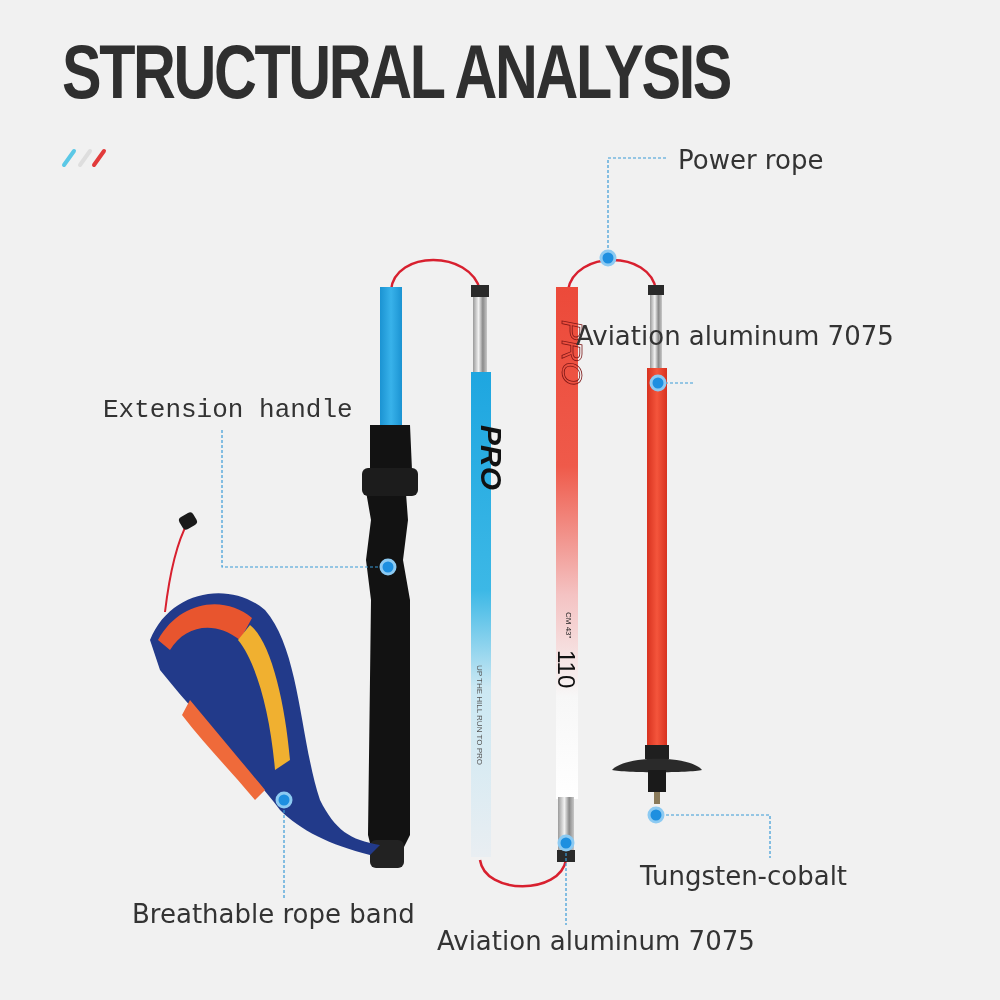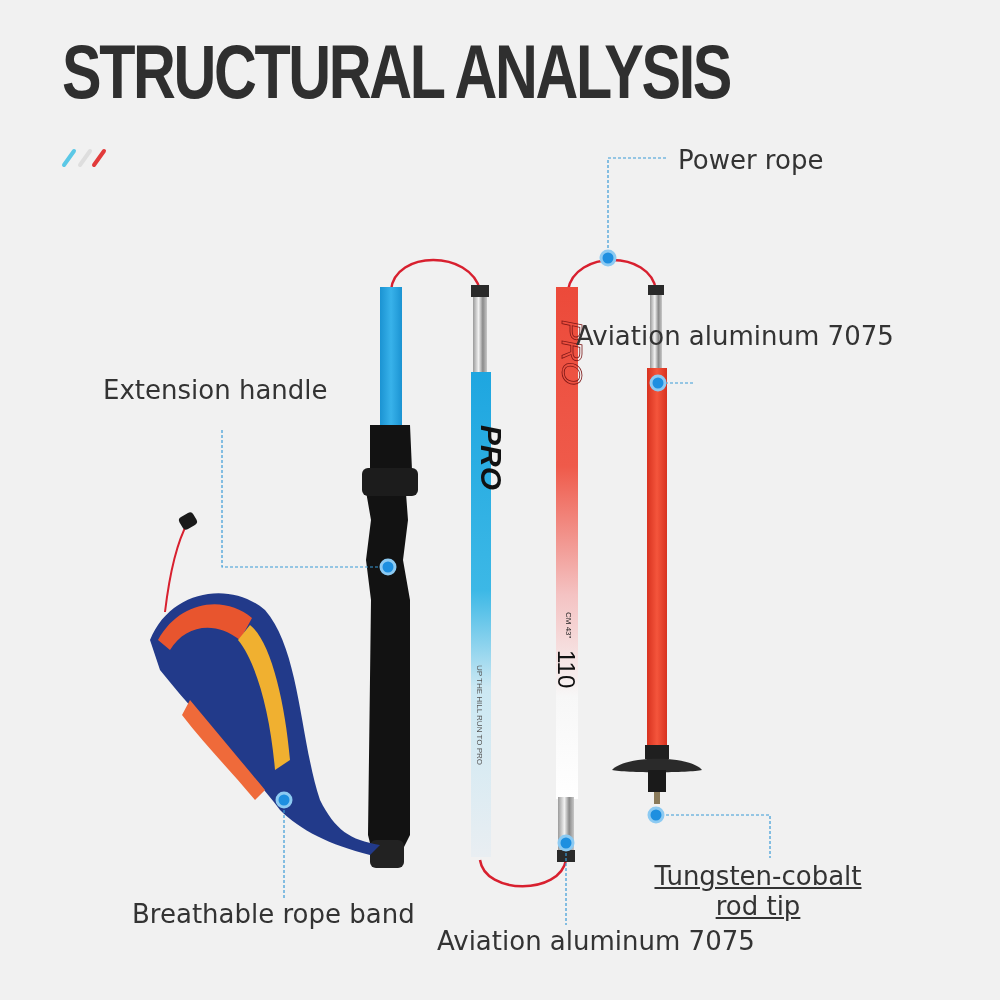--- a/index.html
+++ b/index.html
@@ -1,20 +1,20 @@
 <!DOCTYPE html>
 <html><head>
 <meta charset="utf-8">
 <style>
   html,body{margin:0;padding:0;}
   body{width:1000px;height:1000px;background:#f1f1f1;position:relative;overflow:hidden;font-family:"DejaVu Sans","Liberation Sans",sans-serif;}
   .title{position:absolute;left:62px;top:34px;font-family:"Liberation Sans",sans-serif;font-weight:700;font-size:76px;letter-spacing:-3px;color:#2f2f2f;transform:scaleX(0.78);transform-origin:left top;line-height:1;white-space:nowrap;}
   .slashes{position:absolute;left:60px;top:145px;width:60px;height:25px;}
   .label{position:absolute;color:#333;font-size:26px;line-height:1.15;white-space:nowrap;font-family:"DejaVu Sans",sans-serif;}
-  .label.center{text-align:center;text-decoration:underline;}
+  .label.center{}
   svg.stage{position:absolute;left:0;top:0;}
 </style>
 </head>
 <body>
 
 <div class="title">STRUCTURAL ANALYSIS</div>
 
 <svg class="slashes" viewBox="0 0 60 25">
   <line x1="4" y1="20" x2="14" y2="6" stroke="#5bc8e6" stroke-width="4" stroke-linecap="round"></line>
   <line x1="20" y1="20" x2="30" y2="6" stroke="#dedede" stroke-width="4" stroke-linecap="round"></line>
@@ -105,19 +105,18 @@
     <circle cx="658" cy="383" r="7" fill="#1e8fe0" stroke="#8ccaf2" stroke-width="3"></circle>
     <circle cx="388" cy="567" r="7" fill="#1e8fe0" stroke="#8ccaf2" stroke-width="3"></circle>
     <circle cx="284" cy="800" r="7" fill="#1e8fe0" stroke="#8ccaf2" stroke-width="3"></circle>
     <circle cx="566" cy="843" r="7" fill="#1e8fe0" stroke="#8ccaf2" stroke-width="3"></circle>
     <circle cx="656" cy="815" r="7" fill="#1e8fe0" stroke="#8ccaf2" stroke-width="3"></circle>
   </g>
 </svg>
 
 <div class="label" style="left:678px;top:140px;margin-top:6px;">Power rope</div>
 <div class="label" style="left:576px;top:322px;">Aviation aluminum 7075</div>
-<div class="label" style="left:103px;top:376px;">Extension handle</div>
+<div class="label" style="left:103px;top:396px;font-family:Liberation Mono, monospace;">Extension handle</div>
 <div class="label center" style="left:640px;top:862px;width:236px;">
   <div>Tungsten-cobalt</div>
-  <div>rod tip</div>
 </div>
 <div class="label" style="left:132px;top:900px;">Breathable rope band</div>
 <div class="label" style="left:437px;top:927px;">Aviation aluminum 7075</div>
 
 </body></html>

